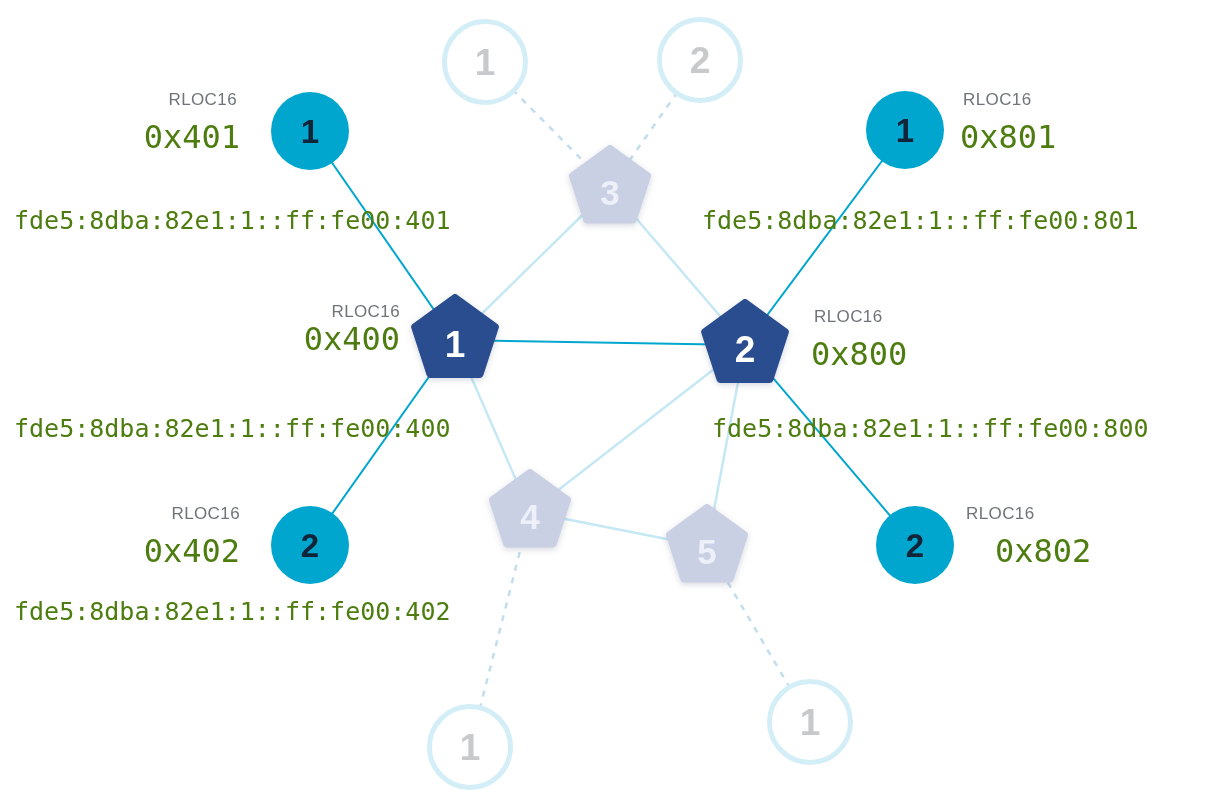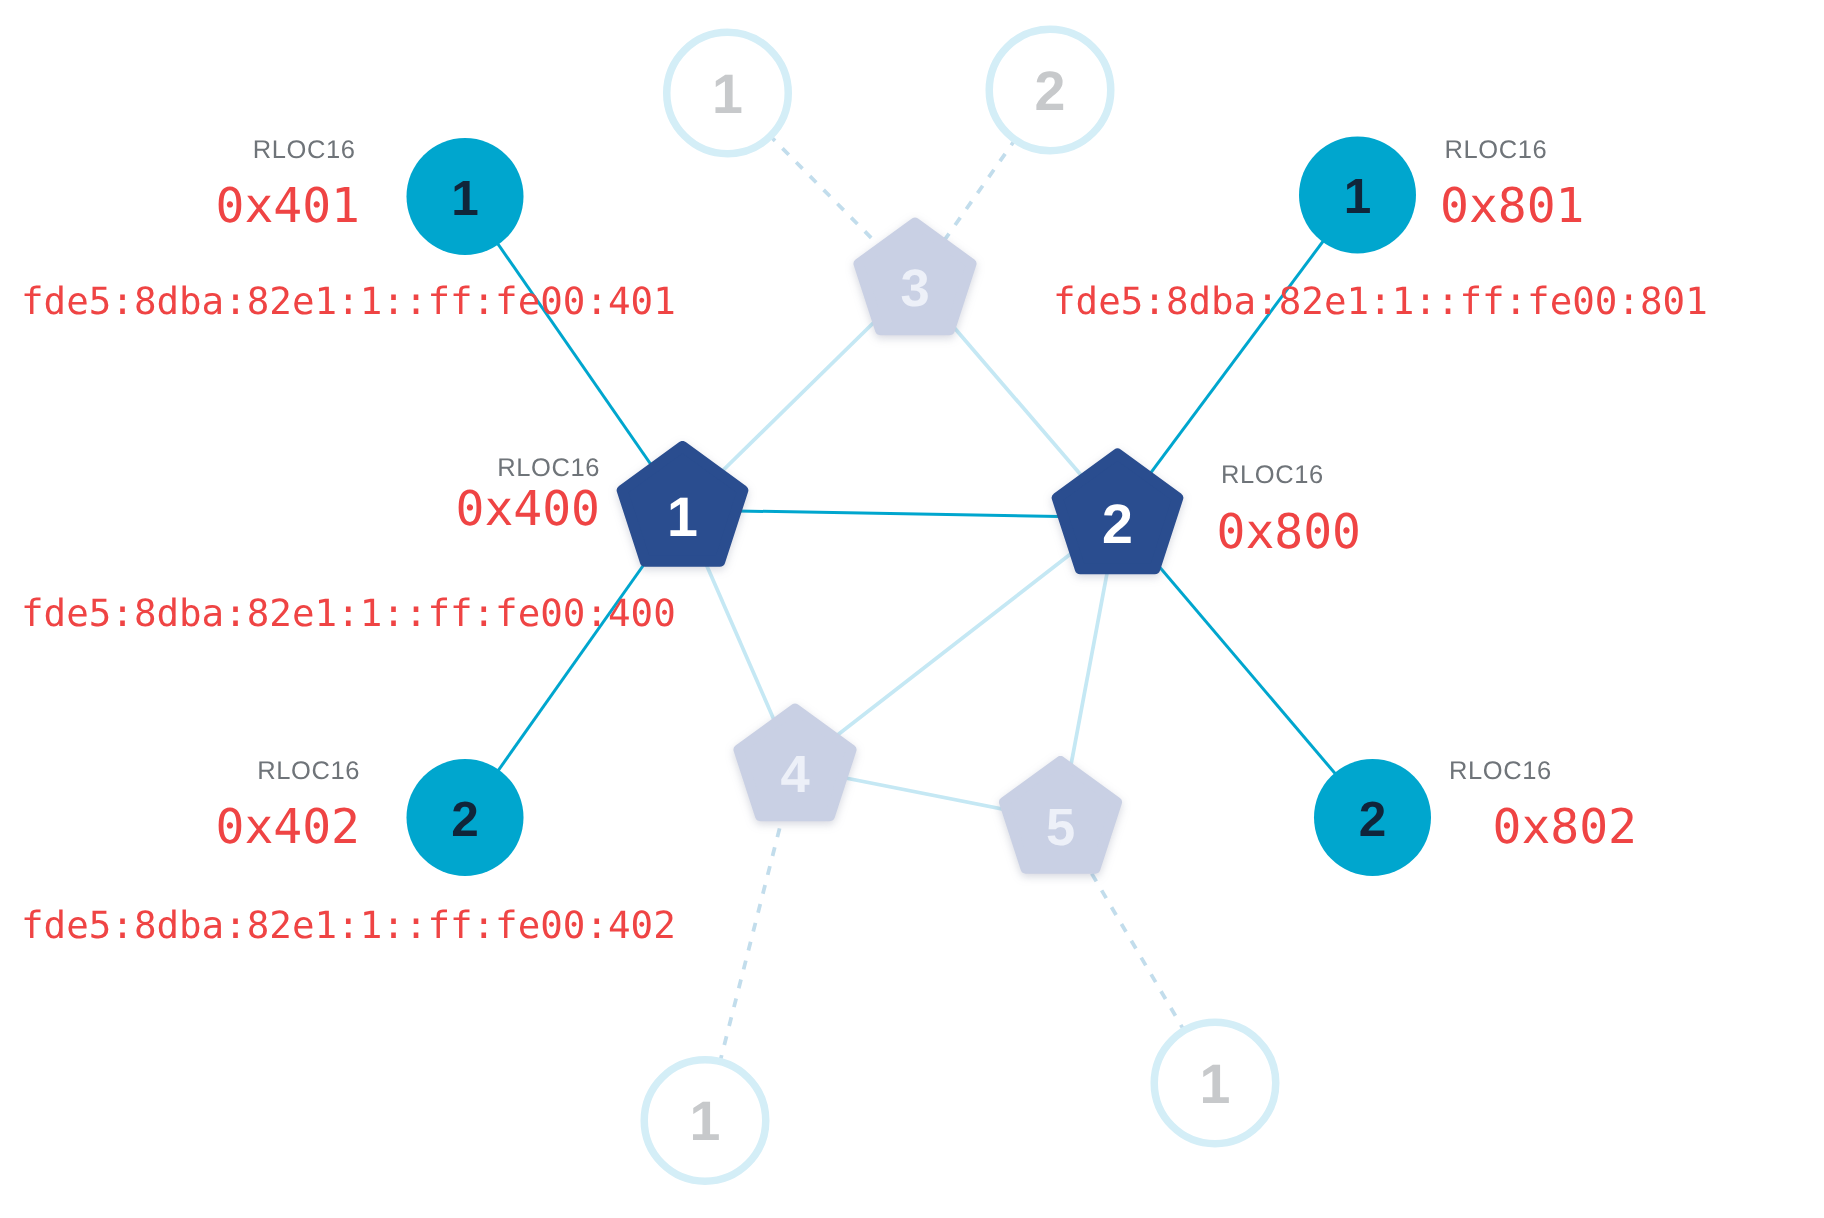--- a/index.html
+++ b/index.html
@@ -32,26 +32,26 @@
               filter: drop-shadow(0 2px 3px rgba(90,100,130,0.25)); }
   .pent .num { position: relative; z-index: 1; padding-top: 8px; }
   .pent.active { width: 96px; height: 92px; }
   .pent.active polygon { fill: #2a4d8f; stroke: #2a4d8f; stroke-width: 8; stroke-linejoin: round; }
   .pent.active .num { color: #ffffff; font-size: 37px; }
   .pent.faded { width: 90px; height: 86px; z-index: 2; }
   .pent.faded polygon { fill: #c9d0e4; stroke: #c9d0e4; stroke-width: 8; stroke-linejoin: round; }
   .pent.faded .num { color: #edf0f8; font-size: 35px; }
 
   
-  .lbl { position: absolute; z-index: 2; color: #ef4444; white-space: nowrap; }
+  .lbl { position: absolute; z-index: 2; color: #4d7c0f; white-space: nowrap; }
   .lbl.right { text-align: right; }
   .rloc-title { font-size: 17px; color: #6f7479; letter-spacing: 0.4px; }
   .hex, .ipv6 { font-family: "DejaVu Sans Mono", monospace; }
   .hex  { font-size: 32px; }
-  .ipv6 { font-size: 25px; }
+  .ipv6 { font-size: 25px; margin-top: 20px; }
 </style>
 </head>
 <body>
 
 <div class="canvas">
 
   <svg class="links" width="1216" height="812">
 
     <line class="link-dashed" x1="485" y1="62" x2="610" y2="188"></line>
     <line class="link-dashed" x1="700" y1="60" x2="610" y2="188"></line>
@@ -75,28 +75,29 @@
   <div class="lbl rloc-title right" style="left:97px;top:90px;width:140px">RLOC16</div>
   <div class="lbl hex right" style="left:60px;top:118px;width:180px">0x401</div>
   <div class="lbl ipv6" style="left:14px;top:186px">fde5:8dba:82e1:1::ff:fe00:401</div>
 
   <div class="lbl rloc-title right" style="left:260px;top:302px;width:140px">RLOC16</div>
   <div class="lbl hex right" style="left:220px;top:320px;width:180px">0x400</div>
   <div class="lbl ipv6" style="left:14px;top:394px">fde5:8dba:82e1:1::ff:fe00:400</div>
 
   <div class="lbl rloc-title" style="left:814px;top:307px">RLOC16</div>
   <div class="lbl hex" style="left:811px;top:335px">0x800</div>
+  <div class="lbl ipv6" style="left:712px;top:394px">fde5:8dba:82e1:1::ff:fe00:800</div>
 
   <div class="lbl rloc-title" style="left:963px;top:90px">RLOC16</div>
   <div class="lbl hex" style="left:960px;top:118px">0x801</div>
   <div class="lbl ipv6" style="left:702px;top:186px">fde5:8dba:82e1:1::ff:fe00:801</div>
 
   <div class="lbl rloc-title right" style="left:100px;top:504px;width:140px">RLOC16</div>
   <div class="lbl hex right" style="left:60px;top:532px;width:180px">0x402</div>
-  <div class="lbl ipv6" style="left:14px;top:602px">fde5:8dba:82e1:1::ff:fe00:402</div>
+  <div class="lbl ipv6" style="left:14px;top:577px">fde5:8dba:82e1:1::ff:fe00:402</div>
 
   <div class="lbl rloc-title" style="left:966px;top:504px">RLOC16</div>
   <div class="lbl hex" style="left:995px;top:532px">0x802</div>
 
   <div class="node circle faded" style="left:442px;top:19px">
     <span class="num">1</span>
   </div>
   <div class="node circle faded" style="left:657px;top:17px">
     <span class="num">2</span>
   </div>

